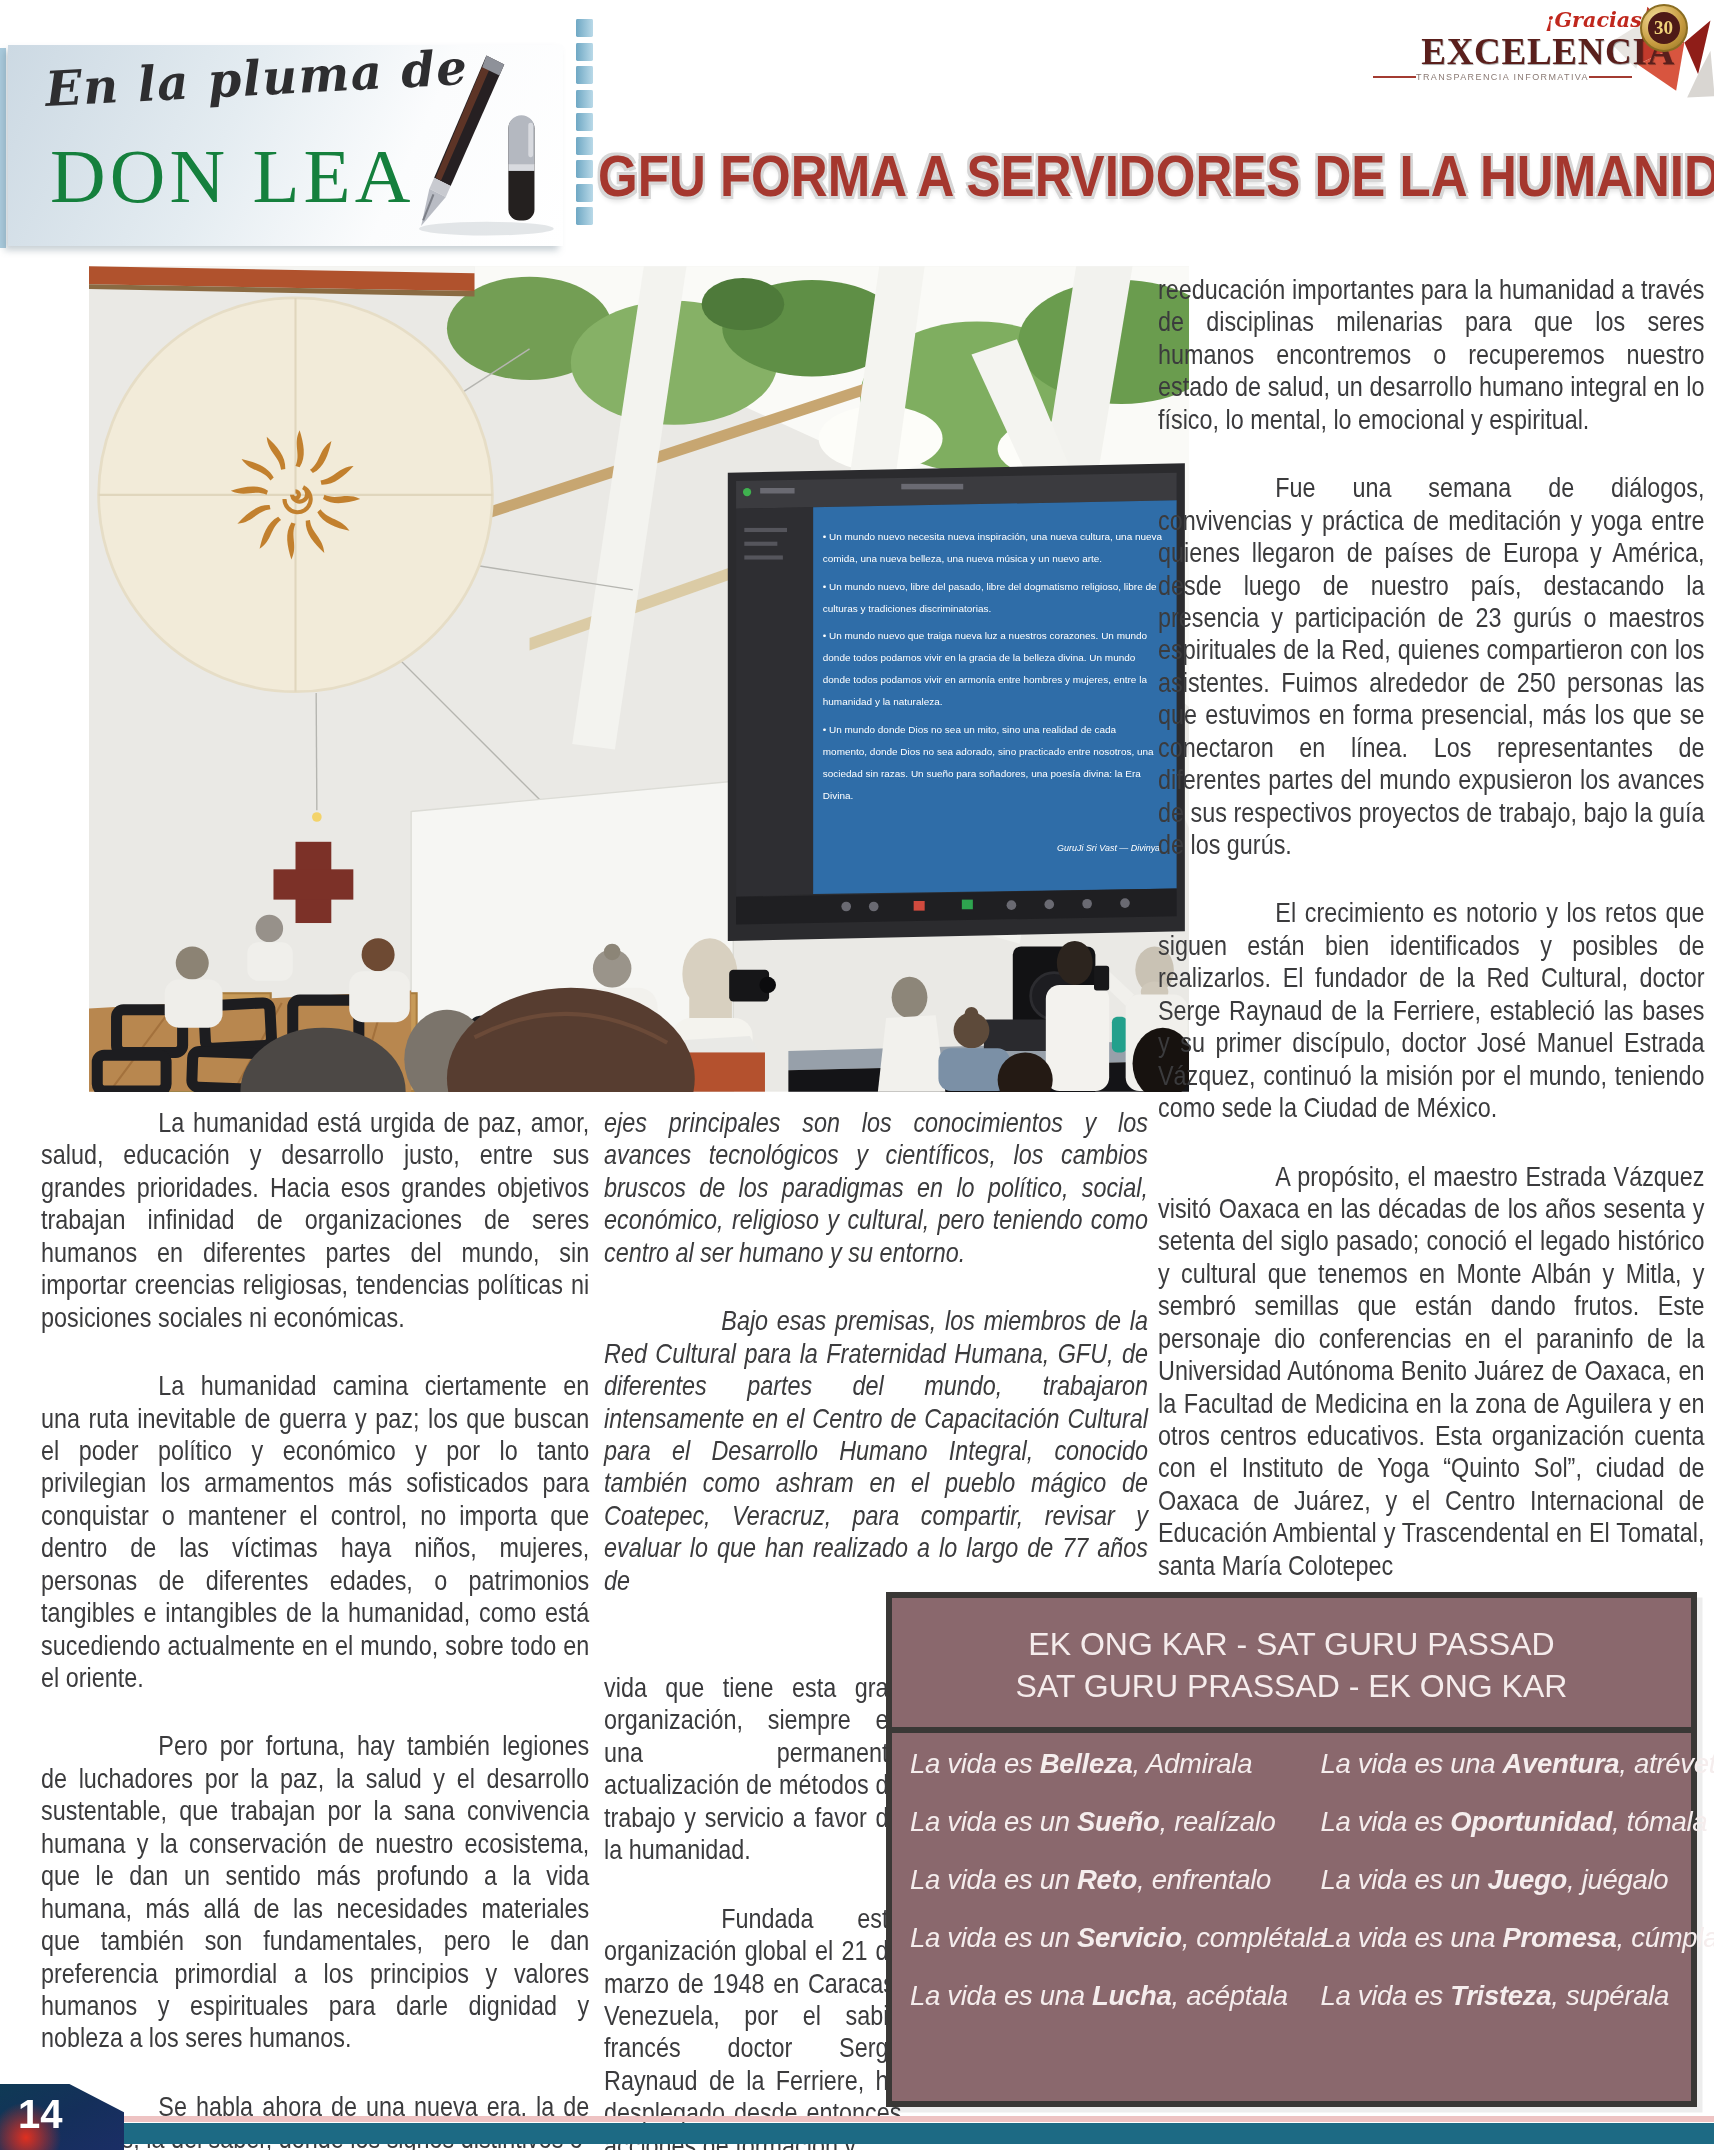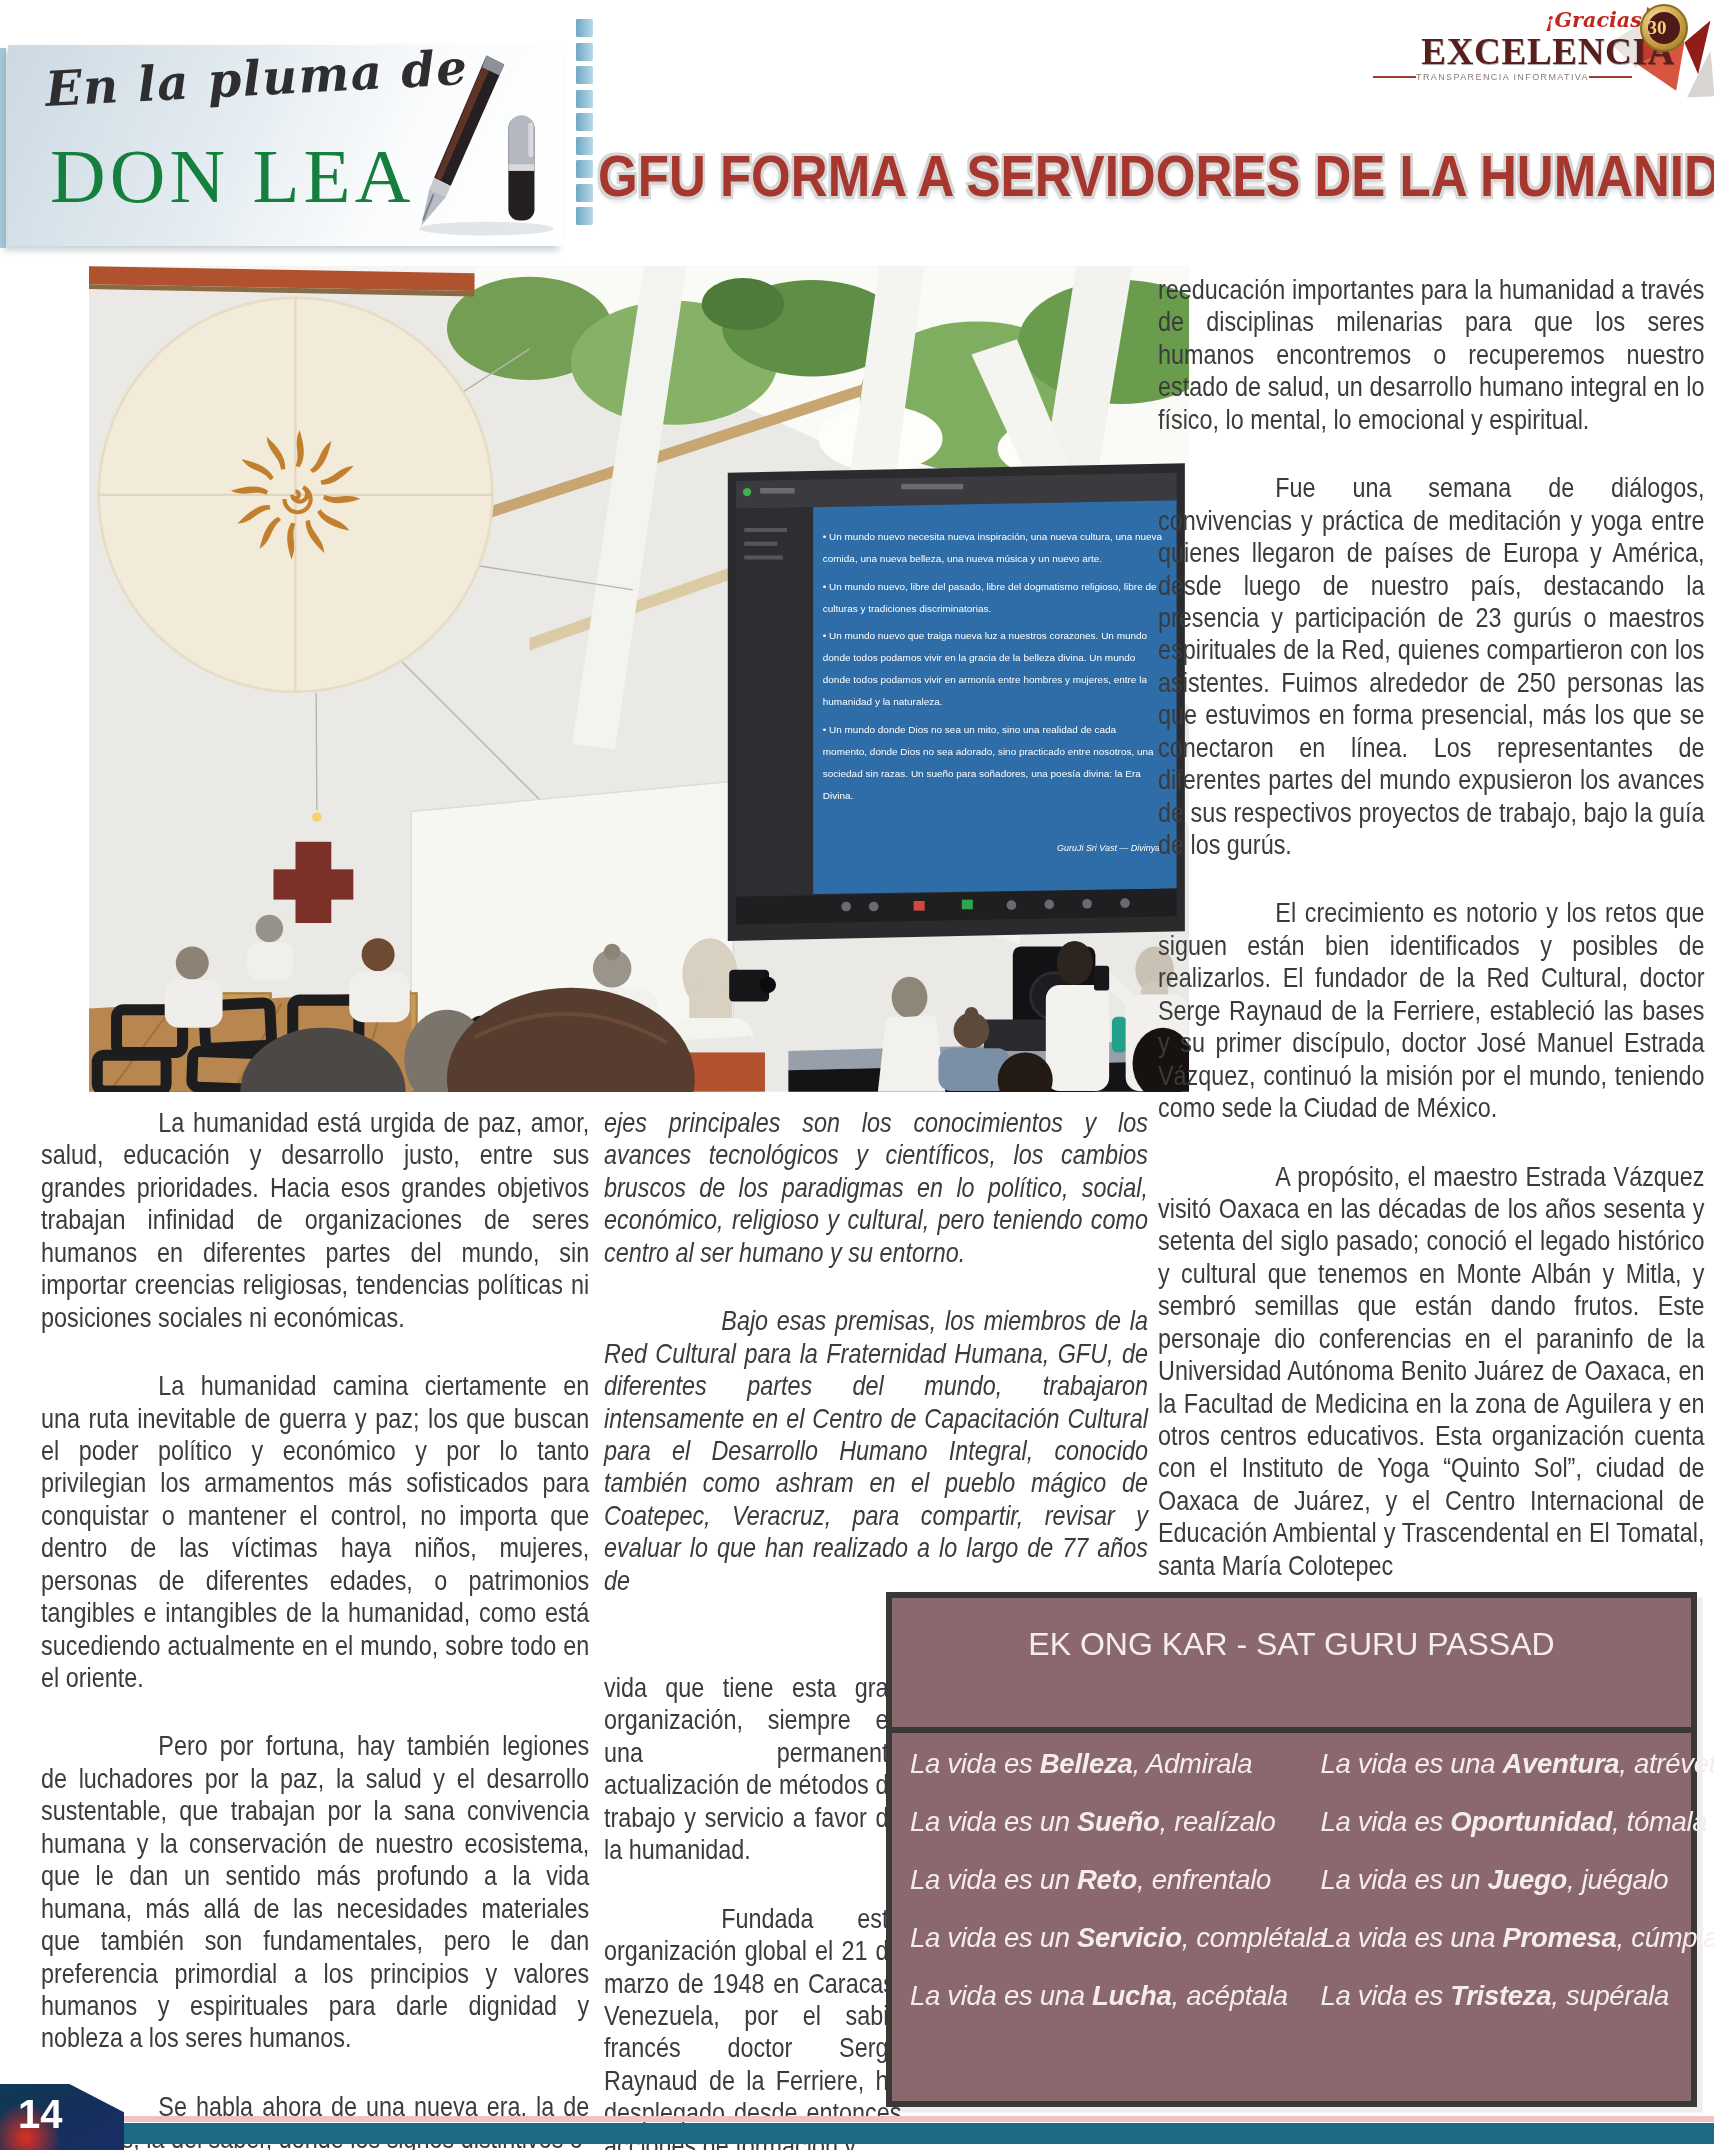--- a/index.html
+++ b/index.html
@@ -30,21 +30,21 @@
         color:#5a1f1c;letter-spacing:0.7px;text-shadow:0.7px 1.4px 0.7px rgba(0,0,0,.35);white-space:nowrap;}
   .brand-tagline{position:absolute;right:83px;top:72px;z-index:2;display:flex;align-items:center;gap:0;}
   .brand-tagline .rule{width:43px;height:2.1px;background:#a33b31;}
   .brand-tagline .tg{font-size:9px;letter-spacing:1.4px;color:#8a7a74;white-space:nowrap;}
   .gracias{position:absolute;right:64px;top:8.3px;z-index:3;font-family:"DejaVu Serif",serif;
         font-style:italic;font-weight:bold;font-size:20.7px;color:#c0271d;white-space:nowrap;}
   .badge30{position:absolute;right:27.5px;top:4.1px;z-index:3;width:44px;height:44px;border-radius:50%;
         background:radial-gradient(circle at 35% 30%,#f4de9a,#c69a3e 60%,#8a6d22);
         border:2.1px solid #8a6d22;display:flex;align-items:center;justify-content:center;}
   .badge30 .inner{width:32px;height:32px;border-radius:50%;background:#4e1a17;
-        display:flex;align-items:center;
+        display:flex;align-items:center;justify-content:center;
         color:#f0d27a;font-weight:bold;font-size:19px;font-family:"Liberation Serif",serif;}
 
   
   .headline{position:absolute;left:598px;top:142px;width:1260px;
         font-weight:bold;font-size:58px;color:#a5372e;white-space:nowrap;
         transform:scaleX(.88);transform-origin:0 0;letter-spacing:0;
         text-shadow:2.8px 2.8px 0 #d6d6d6,-2.8px 2.8px 0 #d6d6d6,2.8px -2.8px 0 #d6d6d6,-2.8px -2.8px 0 #d6d6d6,0 4.8px 5.5px rgba(0,0,0,.12);}
 
   
   .photo{position:absolute;left:41px;top:266px;width:1100px;height:826px;overflow:hidden;padding-left:48px;}
@@ -374,20 +374,21 @@
       <p>reeducación importantes para la humanidad a través de disciplinas milenarias para que los seres humanos encontremos o recuperemos nuestro estado de salud, un desarrollo humano integral en lo físico, lo mental, lo emocional y espiritual.</p>
       <p class="ind">Fue una semana de diálogos, convivencias y práctica de meditación y yoga entre quienes llegaron de países de Europa y América, desde luego de nuestro país, destacando la presencia y participación de 23 gurús o maestros espirituales de la Red, quienes compartieron con los asistentes. Fuimos alrededor de 250 personas las que estuvimos en forma presencial, más los que se conectaron en línea. Los representantes de diferentes partes del mundo expusieron los avances de sus respectivos proyectos de trabajo, bajo la guía de los gurús.</p>
       <p class="ind">El crecimiento es notorio y los retos que siguen están bien identificados y posibles de realizarlos. El fundador de la Red Cultural, doctor Serge Raynaud de la Ferriere, estableció las bases y su primer discípulo, doctor José Manuel Estrada Vázquez, continuó la misión por el mundo, teniendo como sede la Ciudad de México.</p>
       <p class="ind">A propósito, el maestro Estrada Vázquez visitó Oaxaca en las décadas de los años sesenta y setenta del siglo pasado; conoció el legado histórico y cultural que tenemos en Monte Albán y Mitla, y sembró semillas que están dando frutos. Este personaje dio conferencias en el paraninfo de la Universidad Autónoma Benito Juárez de Oaxaca, en la Facultad de Medicina en la zona de Aguilera y en otros centros educativos. Esta organización cuenta con el Instituto de Yoga “Quinto Sol”, ciudad de Oaxaca de Juárez, y el Centro Internacional de Educación Ambiental y Trascendental en El Tomatal, santa María Colotepec</p>
     </div>
   </div>
 
   <div class="quote-box">
     <div class="quote-title">
       <div>EK ONG KAR - SAT GURU PASSAD</div>
+      <div>SAT GURU PRASSAD - EK ONG KAR</div>
     </div>
     <div class="quote-items">
       <div class="qrow">
         <div class="qcell"><span>La vida es </span><b>Belleza</b><span>, Admirala</span></div>
         <div class="qcell right"><span>La vida es una </span><b>Aventura</b><span>, atrévete</span></div>
       </div>
       <div class="qrow">
         <div class="qcell"><span>La vida es un </span><b>Sueño</b><span>, realízalo</span></div>
         <div class="qcell right"><span>La vida es </span><b>Oportunidad</b><span>, tómala</span></div>
       </div>

